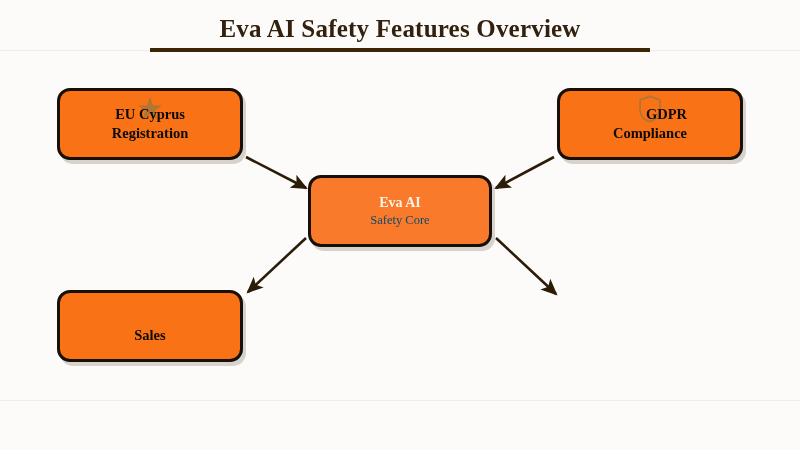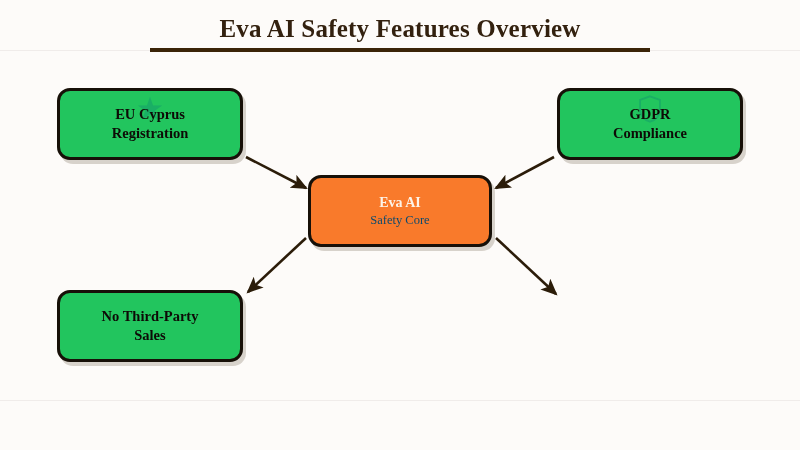--- a/index.html
+++ b/index.html
@@ -77,21 +77,21 @@
     flex-direction: column;
     align-items: center;
     justify-content: center;
     text-align: center;
     overflow: hidden;
   }
 
   .node.feature {
     width: 186px;
     height: 72px;
-    background: #22c55e;
+    background: #f97316;
     border: 3px solid #171008;
     box-shadow: 3px 4px 0 rgba(120, 104, 86, 0.28);
   }
   .node.feature .node-label {
     position: relative;
     z-index: 2;
     font-size: 14.5px;
     font-weight: bold;
     color: #0d0a06;
     line-height: 19px;
@@ -124,21 +124,21 @@
   }
   .node.core .core-sub {
     font-size: 12.5px;
     font-weight: normal;
     color: #0c4a6e;
     line-height: 17px;
   }
 
   
   #node-eu-cyprus      { left: 57px;  top: 88px;  }
-  #node-gdpr           { left: 557px; top: 88px;  }
+  #node-gdpr           { left: 557px; top: 88px; text-align: right;  }
   #node-no-third-party { left: 57px;  top: 290px; }
   #node-content-mod    { left: 557px; top: 290px; }
   #node-core           { left: 308px; top: 175px; }
 </style>
 </head>
 <body>
 
 <div id="canvas">
 
   <div class="hrule top"></div>
@@ -180,21 +180,21 @@
       <path d="M12 1.2 L21.2 4.6 L21.2 13.5 C21.2 19.2 17.2 23.2 12 24.8 C6.8 23.2 2.8 19.2 2.8 13.5 L2.8 4.6 Z" fill="none" stroke="#0a7d78" stroke-width="1.7"></path>
     </svg>
     <div class="node-label">
       <span>GDPR</span><br>
       <span>Compliance</span>
     </div>
   </div>
 
   <div class="node feature" id="node-no-third-party">
     <div class="node-label">
-      <span>No Third-Party</span><br>
+      <br>
       <span>Sales</span>
     </div>
   </div>
 
 
   <div class="node core" id="node-core">
     <div class="core-title">Eva AI</div>
     <div class="core-sub">Safety Core</div>
   </div>
 

